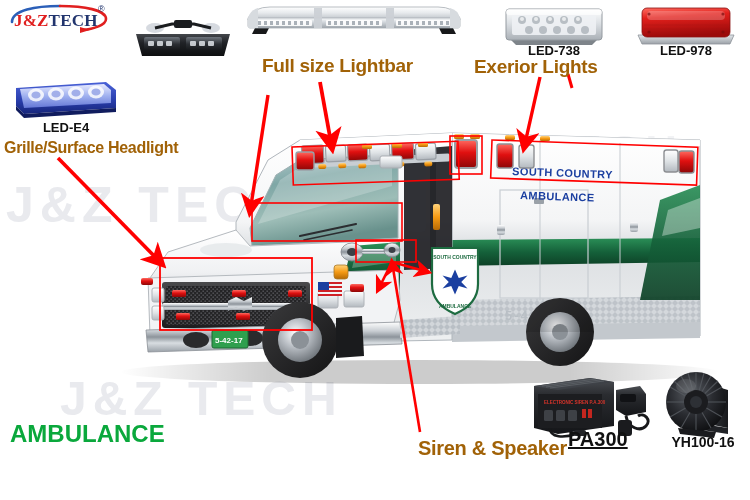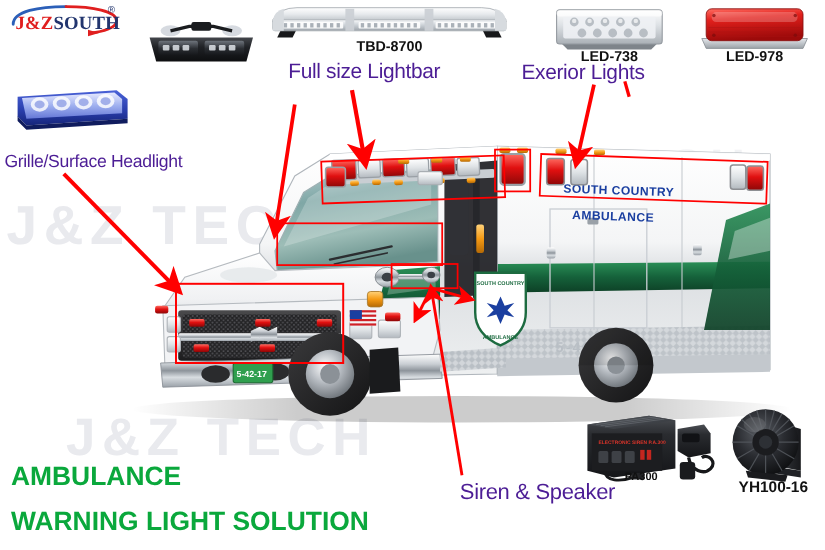--- a/index.html
+++ b/index.html
@@ -51,22 +51,22 @@
     text-align: center;
     font-weight: 700;
     color: #111111;
     font-family: "Liberation Sans", sans-serif;
     white-space: nowrap;
   }
 
   
   .anno {
     z-index: 35;
-    color: #4c1d95;
-    font-weight: 400;
+    color: #a16207;
+    font-weight: 700;
     font-family: "Liberation Sans", sans-serif;
     white-space: nowrap;
     letter-spacing: -0.3px;
   }
   .bottomtext {
     z-index: 35;
     color: #0aa83c;
     font-weight: 700;
     font-family: "Liberation Sans", sans-serif;
     white-space: nowrap;
@@ -362,21 +362,21 @@
     <line x1="568" y1="74" x2="572" y2="88" stroke="#ff0000" stroke-width="3"></line>
   </svg>
 
   <div id="logo" class="abs">
     <svg class="swoosh" viewBox="0 0 108 30" width="108" height="30">
       <path d="M6,18 C6,6 30,2 54,2" fill="none" stroke="#2b5fb8" stroke-width="2.6" stroke-linecap="round"></path>
       <path d="M54,2 C78,2 100,6 100,15 C100,21 88,25 76,26" fill="none" stroke="#e01f1f" stroke-width="2.6" stroke-linecap="round"></path>
       <path d="M74,23 L84,26 L74,29 Z" fill="#e01f1f"></path>
     </svg>
     <div class="logotext">
-      <span class="jz">J&amp;Z</span><span class="tech">SOUTH</span>
+      <span class="jz">J&amp;Z</span><span class="tech">TECH</span>
     </div>
     <div class="reg">®</div>
   </div>
 
   <div class="prod abs" style="left:12px; top:78px; width:108px; height:58px;">
     <svg viewBox="0 0 108 42" width="108" height="42">
       <defs>
         <linearGradient id="e4Body" x1="0" y1="0" x2="0" y2="1">
           <stop offset="0%" stop-color="#4a62d8"></stop>
           <stop offset="55%" stop-color="#2a3fae"></stop>
@@ -397,20 +397,21 @@
         <ellipse cx="84" cy="14" rx="8" ry="6.5"></ellipse>
       </g>
       <g fill="#9aa8e8" opacity=".9">
         <ellipse cx="24" cy="17" rx="4.6" ry="3.6"></ellipse>
         <ellipse cx="44" cy="16" rx="4.6" ry="3.6"></ellipse>
         <ellipse cx="64" cy="15" rx="4.6" ry="3.6"></ellipse>
         <ellipse cx="84" cy="14" rx="4.6" ry="3.6"></ellipse>
       </g>
       <path d="M4,28 L12,36 L104,30 L104,34 L12,40 L4,32 Z" fill="#101c5e"></path>
     </svg>
+    <div class="cap" style="top:42px; font-size:13px;">LED-E4</div>
   </div>
 
   <div class="prod abs" style="left:128px; top:16px; width:110px; height:56px;">
     <svg viewBox="0 0 110 46" width="110" height="46">
       <defs>
         <linearGradient id="dashBody" x1="0" y1="0" x2="0" y2="1">
           <stop offset="0%" stop-color="#44474c"></stop>
           <stop offset="40%" stop-color="#202226"></stop>
           <stop offset="100%" stop-color="#0d0e10"></stop>
         </linearGradient>
@@ -496,21 +497,20 @@
           <rect x="204" y="17" width="3" height="4"></rect>
         <rect x="210" y="17" width="3" height="4"></rect>
       </g>
 
       <rect x="78" y="4" width="8" height="20" fill="#cbd0d5" opacity=".95"></rect>
       <rect x="150" y="4" width="8" height="20" fill="#cbd0d5" opacity=".95"></rect>
 
       <path d="M12,14 Q14,6 22,4 L22,24 L12,24 Z" fill="#d7dbdf"></path>
       <path d="M224,14 Q222,6 214,4 L214,24 L224,24 Z" fill="#d7dbdf"></path>
     </svg>
-    <div class="cap" style="top:30px; font-size:13px;">TBD-8700</div>
   </div>
 
   <div class="prod abs" style="left:500px; top:5px; width:108px; height:52px;">
     <svg viewBox="0 0 108 42" width="108" height="42">
       <defs>
         <linearGradient id="l738" x1="0" y1="0" x2="0" y2="1">
           <stop offset="0%" stop-color="#ffffff"></stop>
           <stop offset="45%" stop-color="#dde1e5"></stop>
           <stop offset="100%" stop-color="#aab0b6"></stop>
         </linearGradient>
@@ -604,21 +604,21 @@
       <rect x="58" y="41" width="4" height="9" fill="#c3261f"></rect>
 
       <path d="M20,60 C20,70 34,70 46,66" fill="none" stroke="#17181a" stroke-width="2.6"></path>
       <rect x="44" y="62" width="12" height="6" rx="2" fill="#232427"></rect>
 
       <path d="M86,22 L110,18 L116,26 L116,44 L96,48 L86,42 Z" fill="url(#paBody)"></path>
       <rect x="90" y="26" width="16" height="8" rx="2" fill="#111215"></rect>
       <path d="M96,48 C98,60 110,64 116,58 C122,52 114,44 108,48" fill="none" stroke="#17181a" stroke-width="3"></path>
       <rect x="88" y="52" width="14" height="16" rx="3" fill="#1a1b1e"></rect>
     </svg>
-    <div class="cap" style="top:60px; left:38px; width:auto; font-size:10px; text-align:right;">PA300</div>
+    <div class="cap" style="top:60px; left:38px; width:auto; font-size:20px; text-align:right;text-decoration:underline;">PA300</div>
   </div>
 
   <div class="prod abs" style="left:662px; top:370px; width:82px; height:82px;">
     <svg viewBox="0 0 82 72" width="82" height="72">
       <defs>
         <radialGradient id="spkG" cx="42%" cy="36%" r="66%">
           <stop offset="0%" stop-color="#5a5e64"></stop>
           <stop offset="55%" stop-color="#2a2c31"></stop>
           <stop offset="100%" stop-color="#0f1012"></stop>
         </radialGradient>
@@ -662,15 +662,14 @@
 
   <div class="anno abs" style="left:262px; top:55px; font-size:19px;">Full size Lightbar</div>
 
   <div class="anno abs" style="left:4px; top:139px; font-size:16px;">Grille/Surface Headlight</div>
 
   <div class="anno abs" style="left:474px; top:56px; font-size:19px;">Exerior  Lights</div>
 
   <div class="anno abs" style="left:418px; top:437px; font-size:20px;">Siren &amp; Speaker</div>
 
   <div class="bottomtext abs" style="left:10px; top:420px;">AMBULANCE</div>
-  <div class="bottomtext abs" style="left:10px; top:461px;">WARNING LIGHT SOLUTION</div>
 
 </div>
 
 </body></html>

